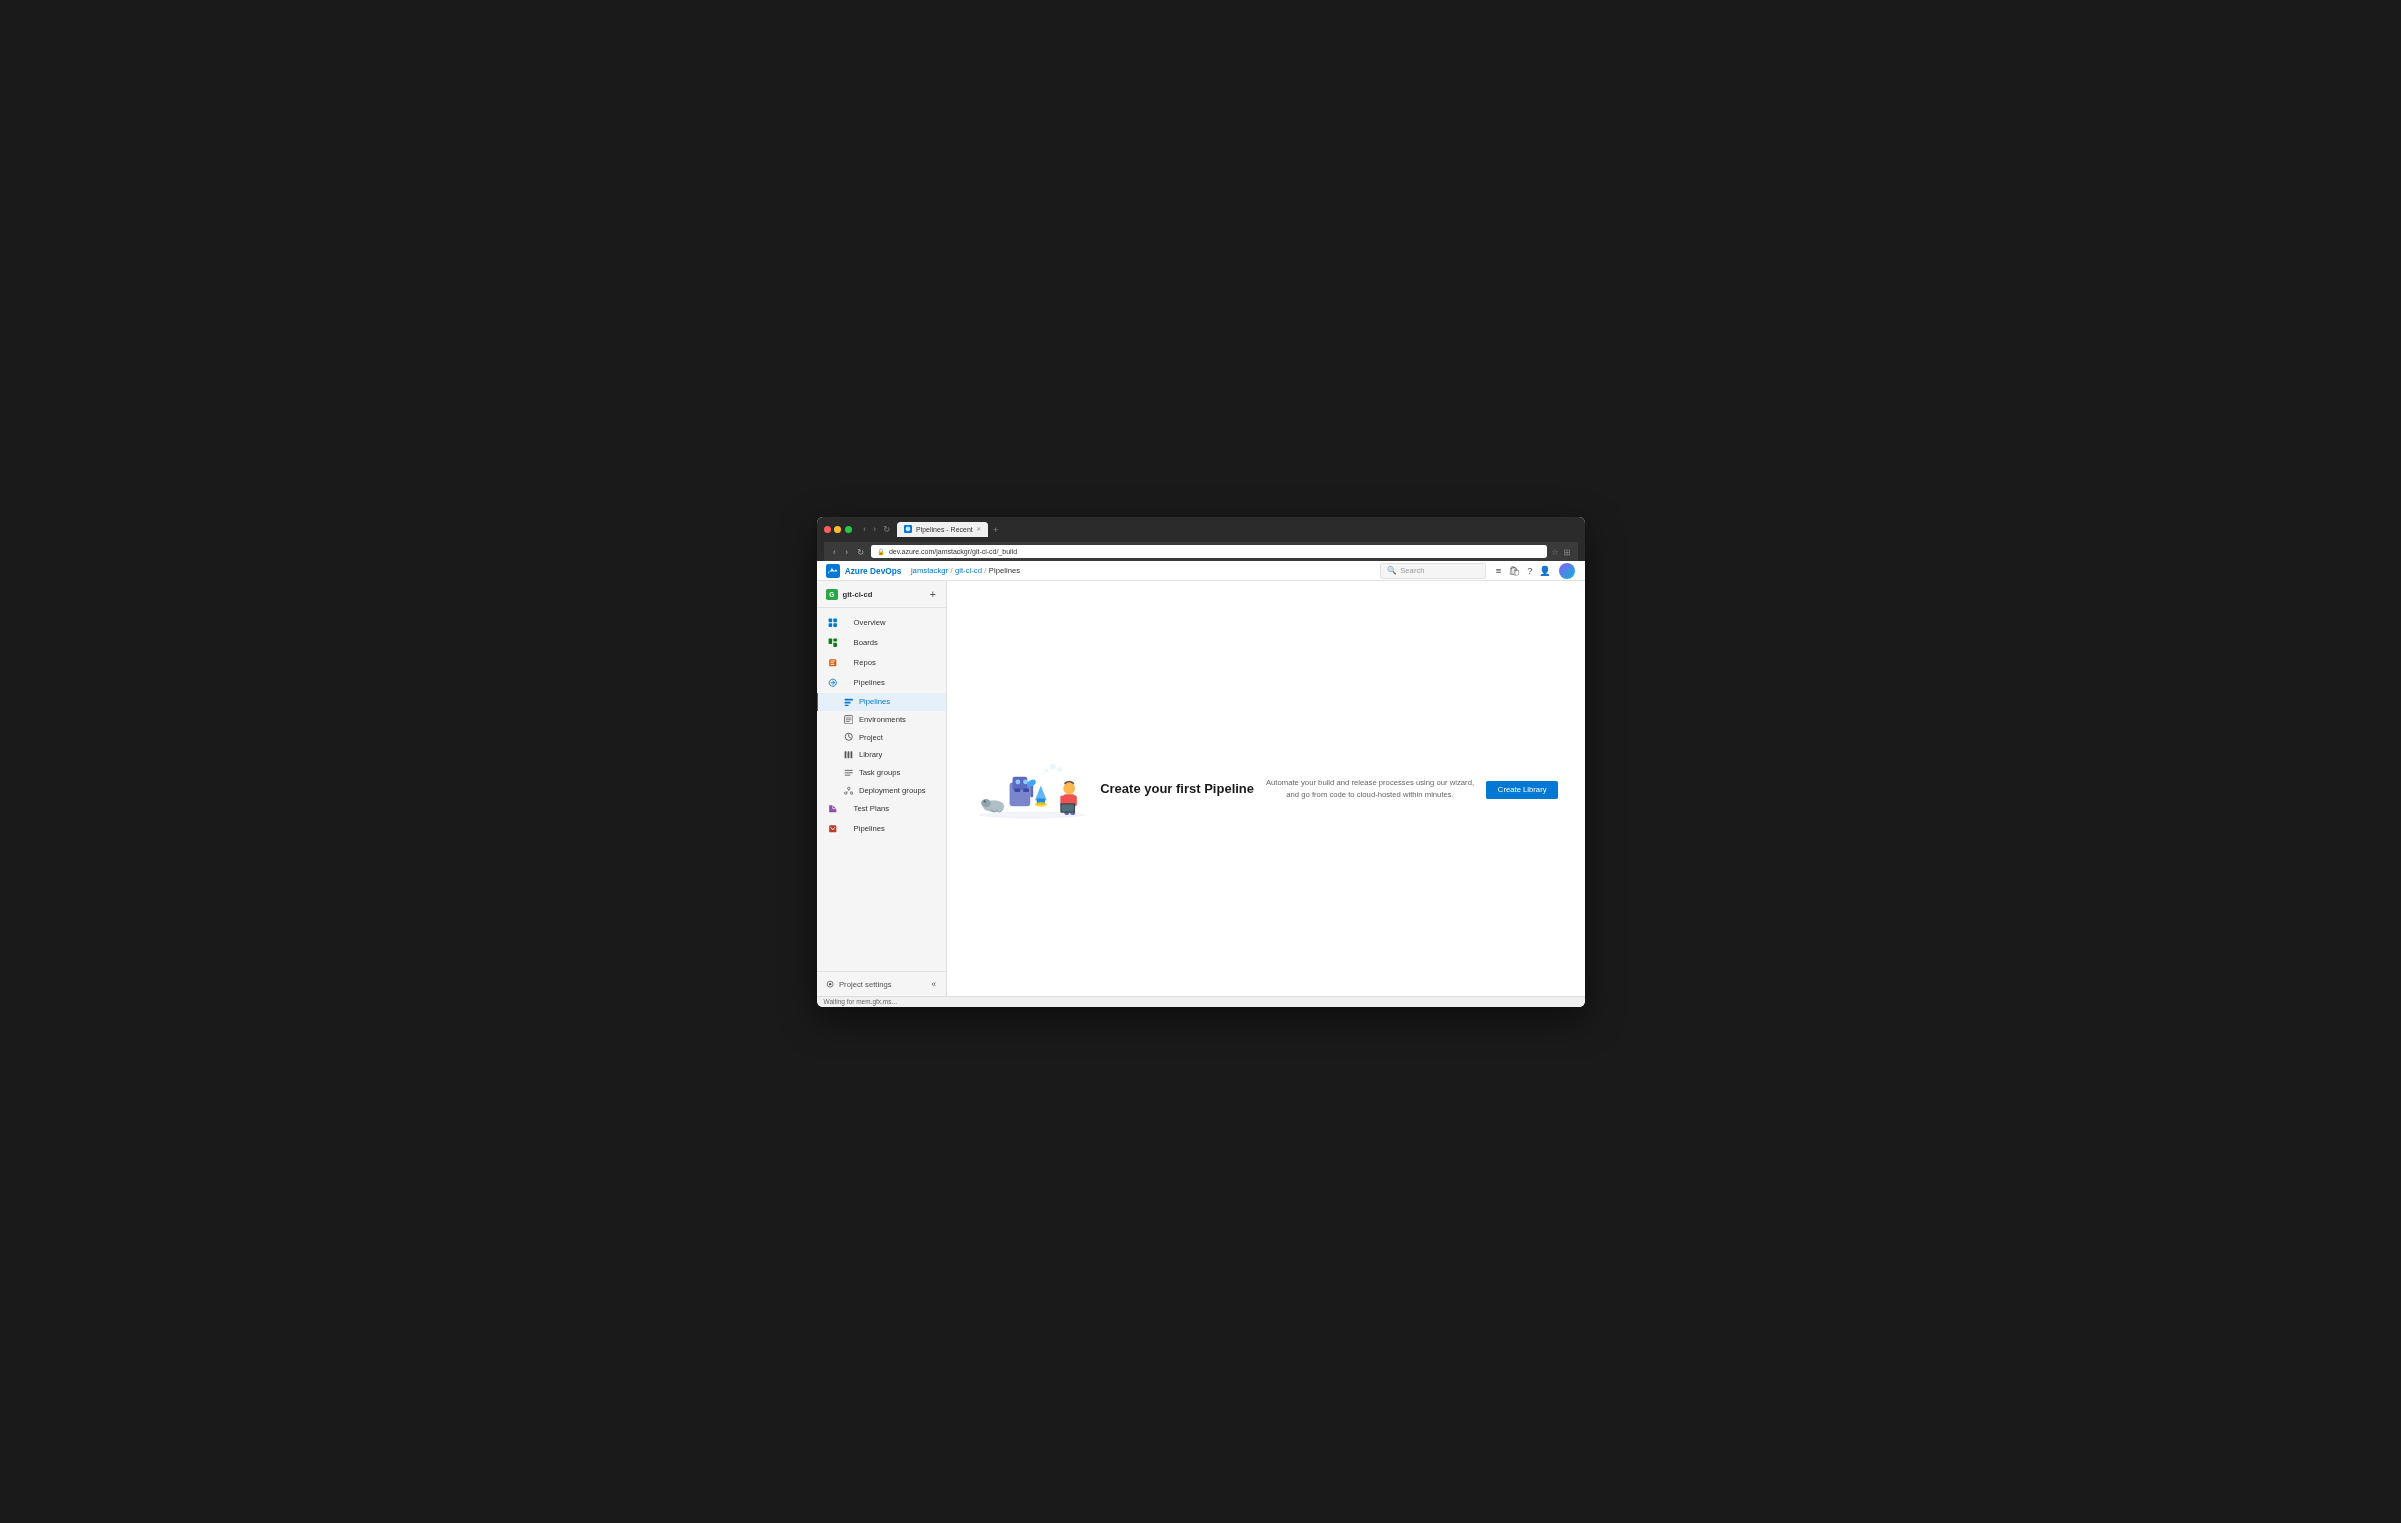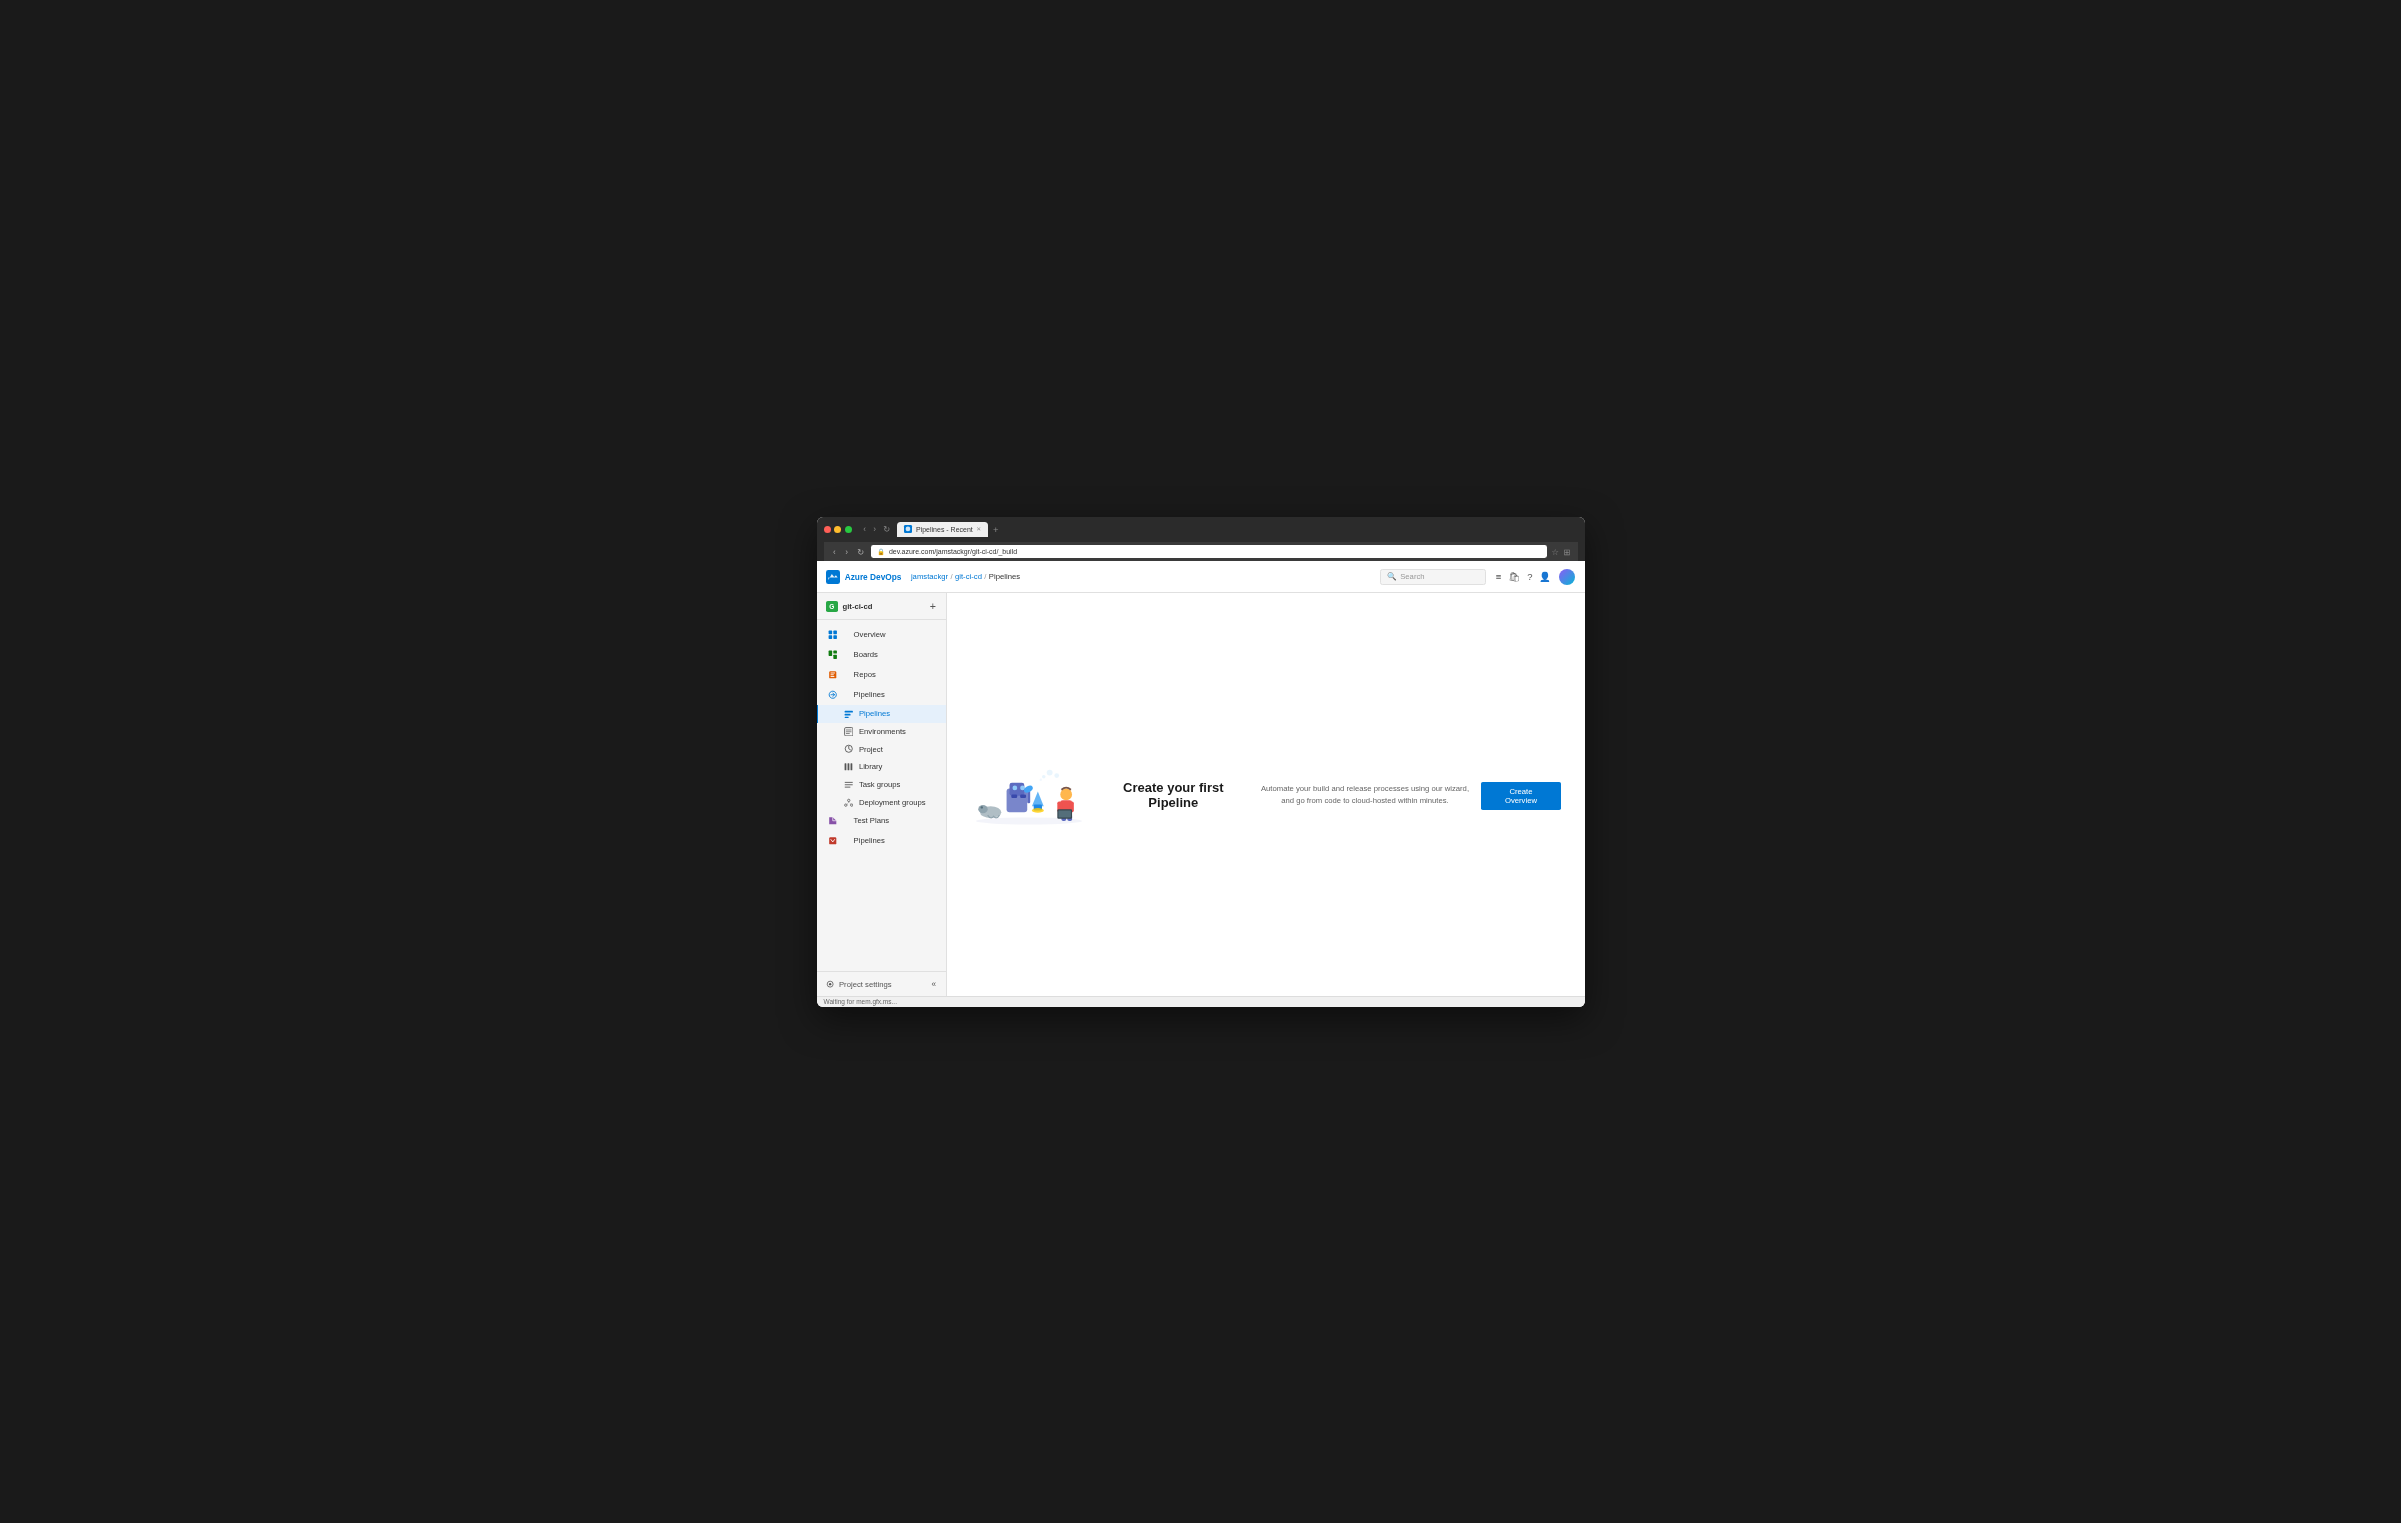--- a/index.html
+++ b/index.html
@@ -132,21 +132,21 @@
     }
     
     .app-layout {
       display: flex;
       flex-direction: column;
       flex: 1;
       overflow: hidden;
     }
     
     .top-nav {
-      height: 32px;
+      height: 20px;
       background: #fff;
       border-bottom: 0.6px solid #e0e0e0;
       display: flex;
       align-items: center;
       padding: 0 9.5px;
       gap: 9.5px;
       flex-shrink: 0;
     }
     .devops-logo {
       display: flex;
@@ -617,21 +617,21 @@
 
               <circle cx="125" cy="35" r="3" fill="#e3f2fd" opacity="0.8"></circle>
               <circle cx="135" cy="28" r="5" fill="#e3f2fd" opacity="0.8"></circle>
               <circle cx="147" cy="33" r="4" fill="#e3f2fd" opacity="0.8"></circle>
               <circle cx="120" cy="40" r="2" fill="#e3f2fd" opacity="0.5"></circle>
             </svg>
           </div>
 
           <h2 class="empty-state-title">Create your first Pipeline</h2>
           <p class="empty-state-desc">Automate your build and release processes using our wizard, and go from code to cloud-hosted within minutes.</p>
-          <button class="create-pipeline-btn">Create Overview</button>
+          <button class="create-pipeline-btn">Create Library</button>
         </div>
       </div>
     </div>
 
     <div class="status-bar">
       <span>Waiting for mem.gfx.ms...</span>
     </div>
   </div>
 </div>
 

